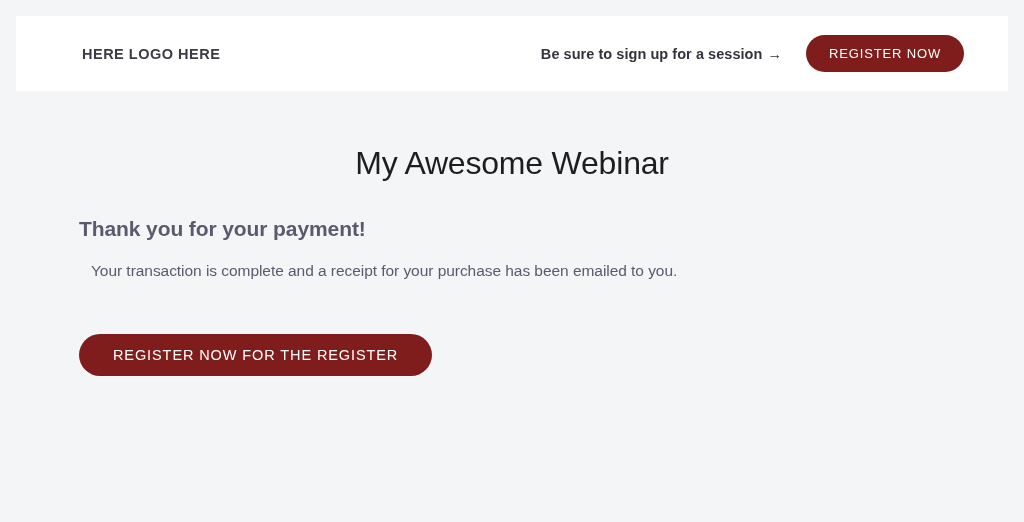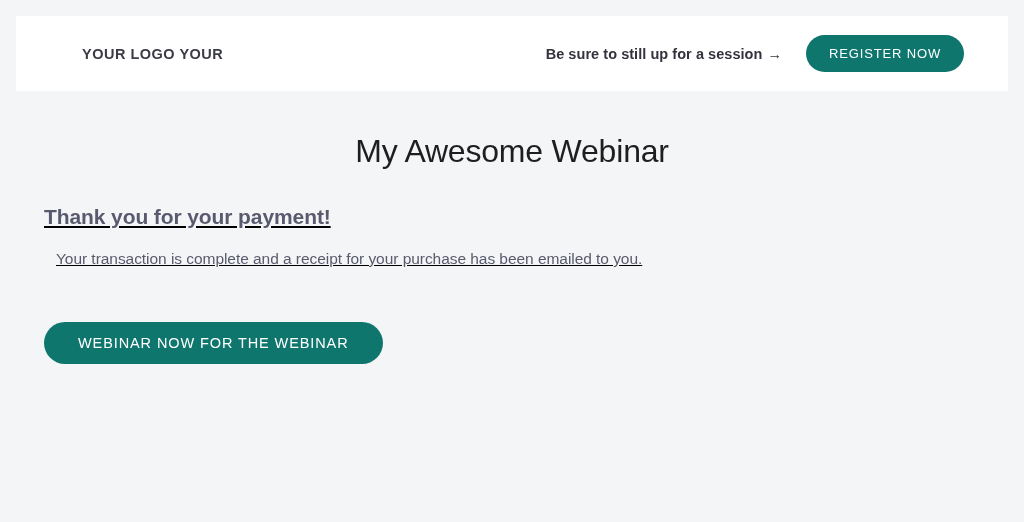--- a/index.html
+++ b/index.html
@@ -65,21 +65,21 @@
   .header-tagline .arrow-icon {
     display: inline-block;
     margin-left: 5px;
     font-weight: 400;
   }
 
   .btn {
     display: inline-flex;
     align-items: center;
     justify-content: center;
-    background: #0f766e;
+    background: #7f1d1d;
     color: #ffffff;
     border: none;
     border-radius: 999px;
     font-family: "Liberation Sans", sans-serif;
     cursor: pointer;
     white-space: nowrap;
   }
 
   .btn-header {
     width: 158px;
@@ -92,33 +92,32 @@
   .main {
     position: absolute;
     left: 0;
     top: 91px;
     width: 1024px;
     height: 431px;
     background: #f4f5f7;
   }
 
   .page-title {
-    margin: 0;
+    margin: 12px;
     padding-top: 42px;
     text-align: center;
     font-size: 32px;
     font-weight: 400;
     color: #1e1e1e;
     letter-spacing: -0.2px;
   }
 
   .content {
-    padding-left: 44px;
+    padding-left: 79px;
     padding-right: 69px;
-    text-decoration: underline;
   }
 
   .section-heading {
     margin: 0;
     font-size: 21px;
     font-weight: 700;
     color: #5a5a6e;
     letter-spacing: -0.1px;
   }
 
@@ -144,43 +143,43 @@
     letter-spacing: 0.9px;
   }
 </style>
 </head>
 <body>
 
 <div class="page">
 
   <div class="header">
 
-    <div class="logo">YOUR LOGO YOUR</div>
+    <div class="logo">HERE LOGO HERE</div>
 
     <div class="header-right">
 
       <div class="header-tagline">
-        <span>Be sure to still up for a session</span><span class="arrow-icon">→</span>
+        <span>Be sure to sign up for a session</span><span class="arrow-icon">→</span>
       </div>
 
       <button class="btn btn-header">REGISTER NOW</button>
 
     </div>
   </div>
 
   <div class="main">
 
     <h1 class="page-title">My Awesome Webinar</h1>
 
     <div class="content">
 
       <div class="block-one">
         <h2 class="section-heading">Thank you for your payment!</h2>
         <p class="section-body">Your transaction is complete and a receipt for your purchase has been emailed to you.</p>
       </div>
 
 
-      <button class="btn btn-cta">WEBINAR NOW FOR THE WEBINAR</button>
+      <button class="btn btn-cta">REGISTER NOW FOR THE REGISTER</button>
 
     </div>
   </div>
 
 </div>
 
 </body></html>

